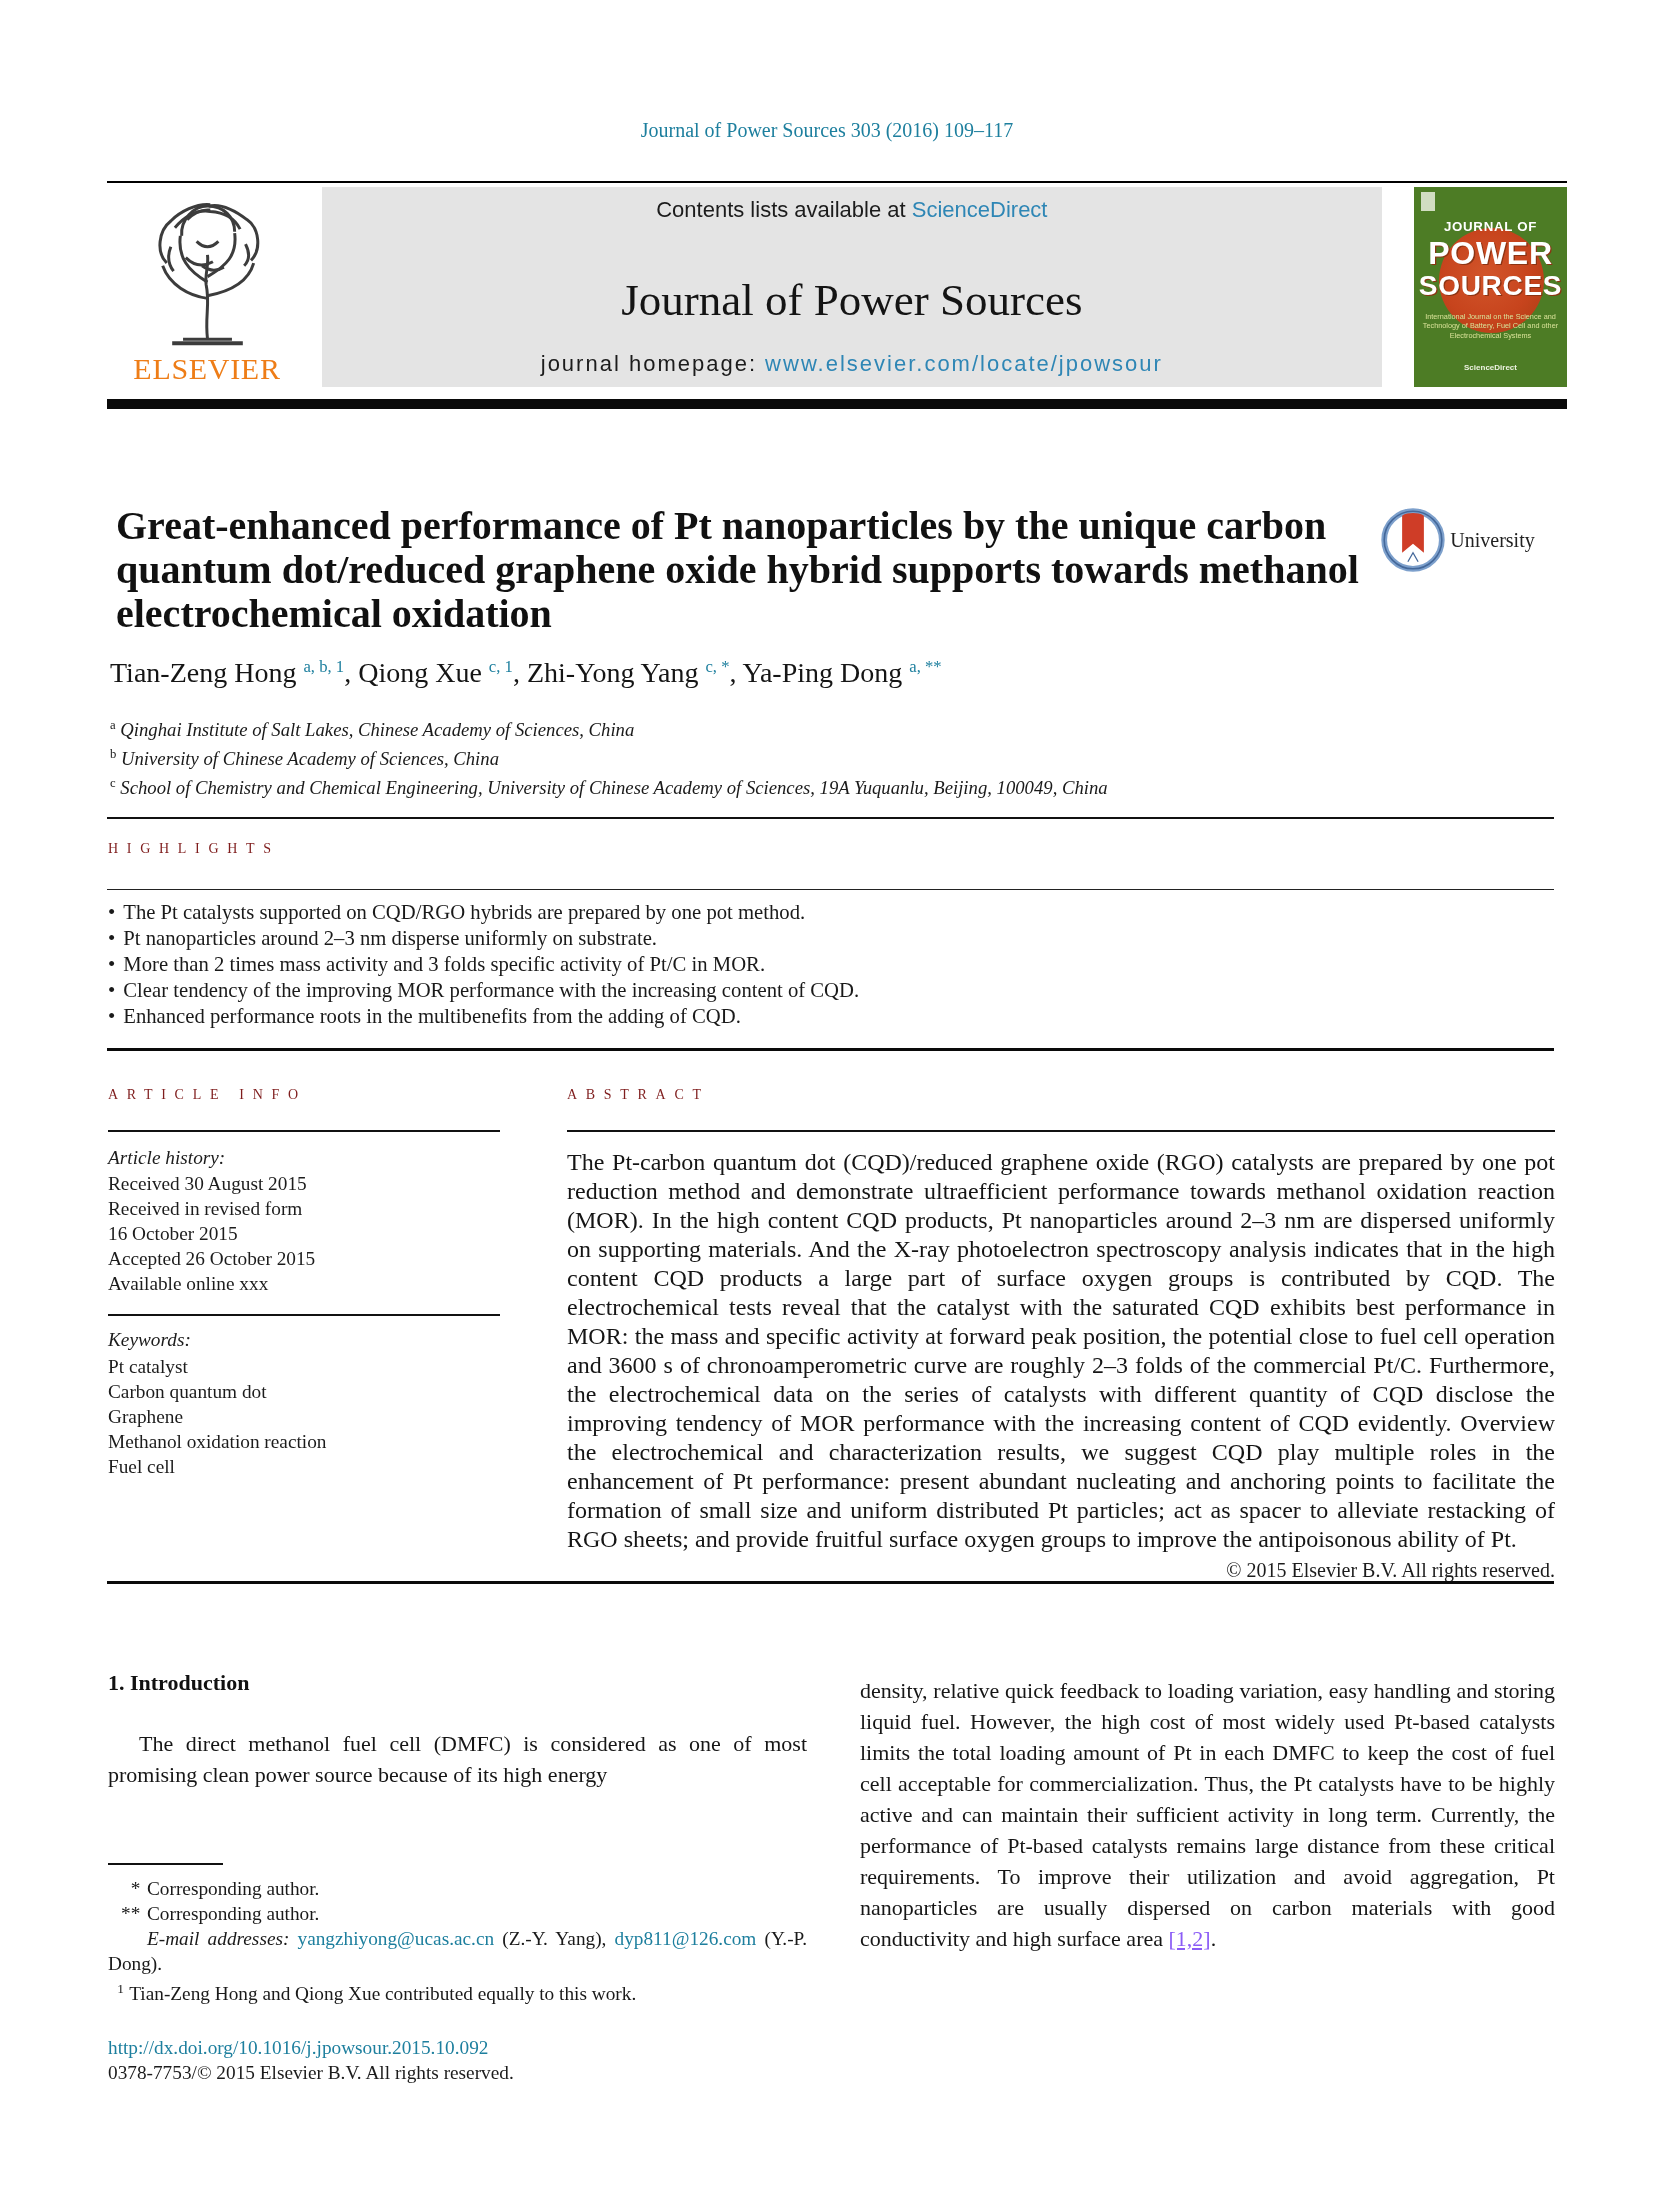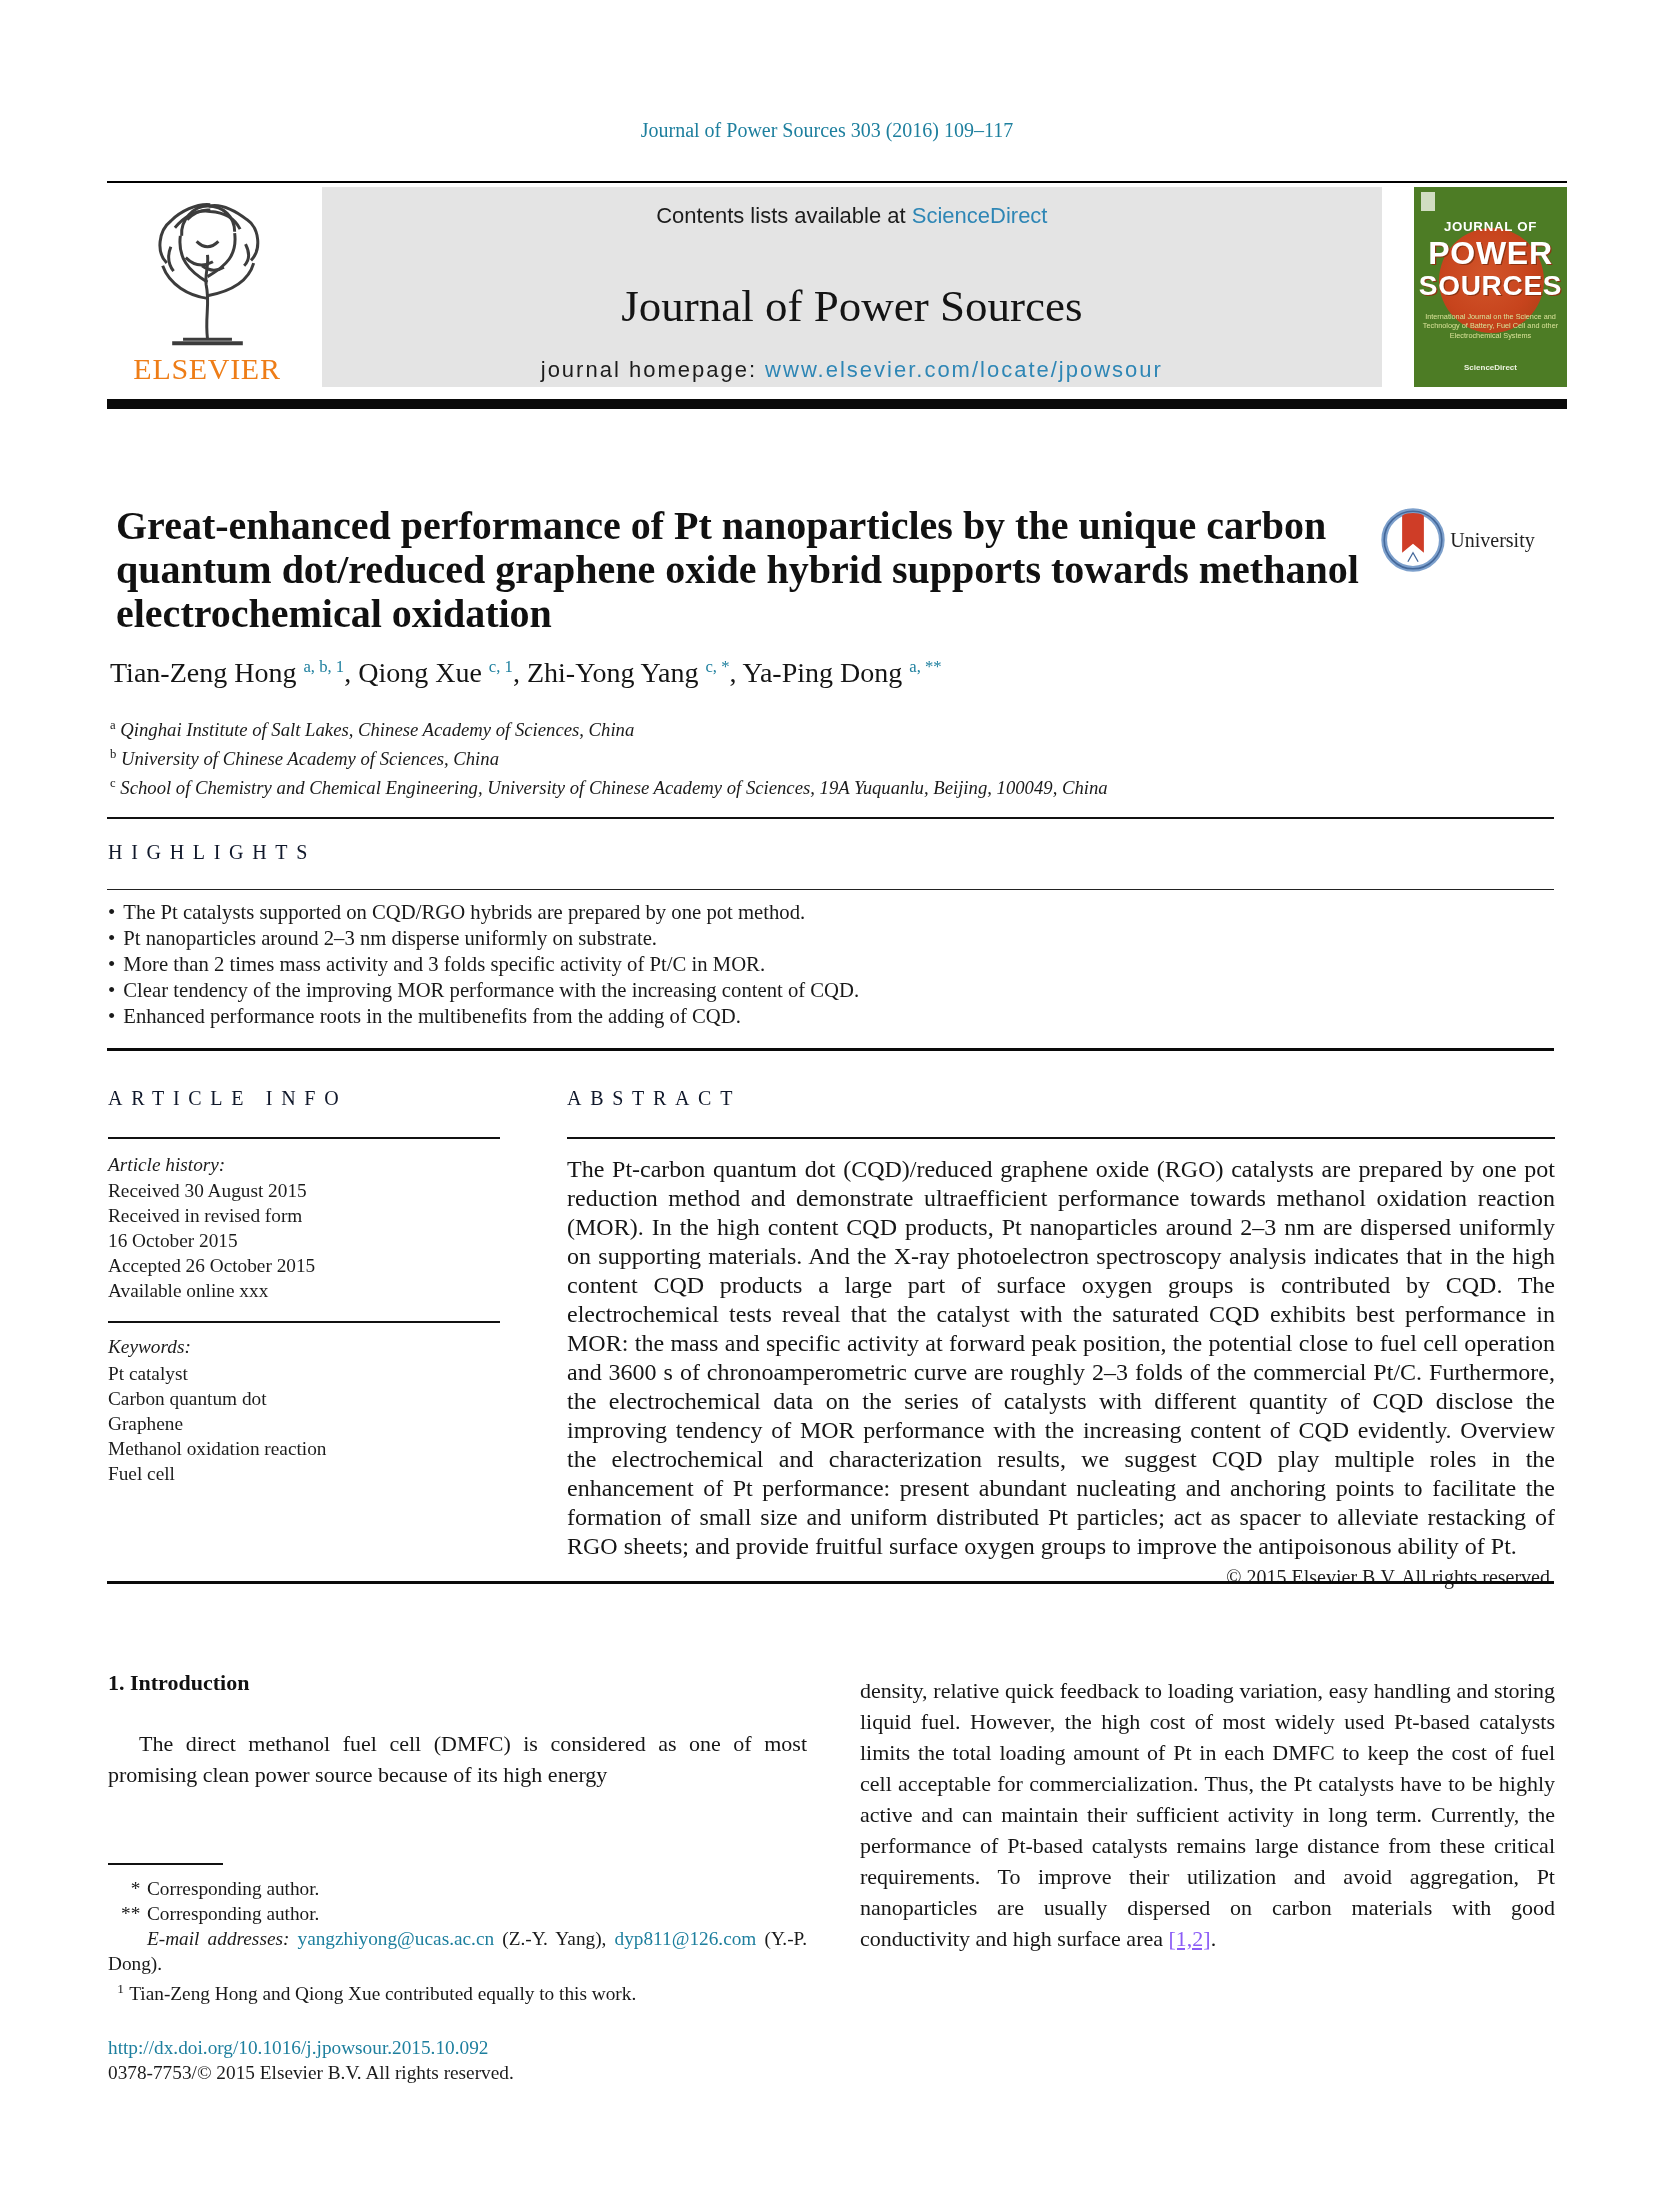--- a/index.html
+++ b/index.html
@@ -29,21 +29,21 @@
   .banner { position:absolute; top:187px; left:107px; right:87px; height:200px; display:flex; }
   .logo-block { width:200px; height:200px; position:relative; }
   .logo-block svg { display:block; margin:0 auto; }
   .elsevier-word {
     position:absolute; bottom:1.3px; left:0; right:0;
     text-align:center; font-size:30px; letter-spacing:0.7px;
     color:#ee7d17; font-family:"Liberation Serif", serif;
   }
   .gray-box {
     flex:1; margin-left:14.7px; background:#e4e4e4;
-    text-align:center; padding-top:16px; height:200px;
+    text-align:center; padding-top:10px; height:200px;
   }
   .contents-line { font-family:"Liberation Sans", sans-serif; font-size:22px; color:#1c1c1c; }
   .contents-line a, .homepage-line a { color:#2e86b5; text-decoration:none; }
   .journal-title { font-size:45px; margin-top:51px; color:#141414; }
   .homepage-line {
     font-family:"Liberation Sans", sans-serif; font-size:22px;
     letter-spacing:2px; margin-top:25px; color:#1c1c1c;
   }
   
   .cover {
@@ -67,21 +67,21 @@
     position:absolute; top:504px; left:116px; width:1287px;
     font-size:40px; line-height:44px; font-weight:bold; color:#111;
   }
   .crossmark { position:absolute; top:508px; right:100px; width:173px; display:flex; align-items:center; }
   .crossmark-label { font-size:20px; color:#222; margin-left:5.3px; font-family:"Liberation Serif", serif; }
   .authors { position:absolute; top:657px; left:110px; width:1447px; font-size:28px; color:#151515; }
   .authors sup { font-size:16.7px; color:#1d7f9e; }
   .affils { position:absolute; top:713px; left:110px; width:1447px; font-size:18.7px; font-style:italic; line-height:25px; color:#1a1a1a; }
   .affils sup { font-size:12.7px; font-style:normal; }
   
-  .sec-head { font-size:20px; letter-spacing:8.7px; color:#0f172a; }
+  .sec-head { font-size:14px; letter-spacing:8.7px; color:#7f1d1d; }
   .hl-head { position:absolute; top:841px; left:108px; }
   
   .hl-list { position:absolute; top:899px; left:108px; width:1447px; list-style:none; }
   .hl-list li { font-size:20.7px; line-height:26px; color:#1a1a1a; }
   .hl-list li::before { content:"\2022"; margin-right:8px; }
   
   .info-col { position:absolute; top:1087px; left:108px; width:400px; }
   .info-head-rule { width:392px; height:2px; background:#111; margin:27px 0 14.7px 0; }
   .info-label { font-size:19.3px; font-style:italic; margin-bottom:2.7px; }
   .info-line { font-size:19.3px; line-height:25px; }

